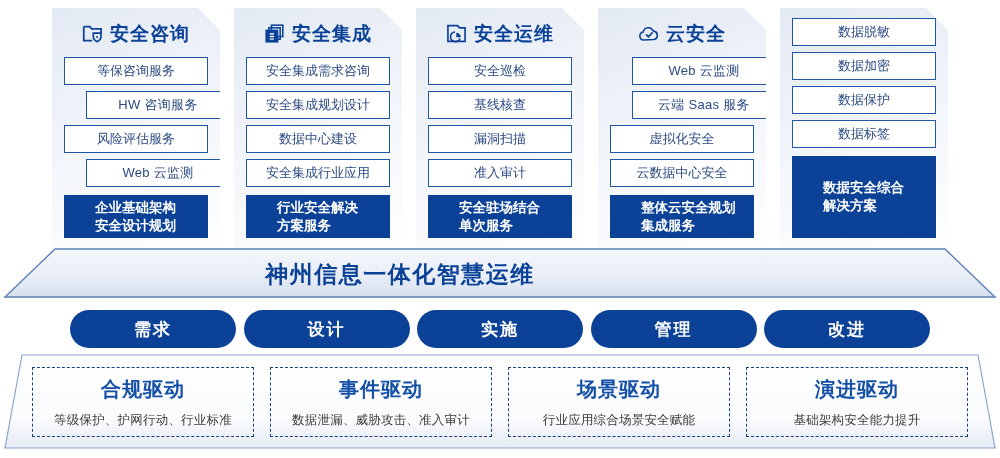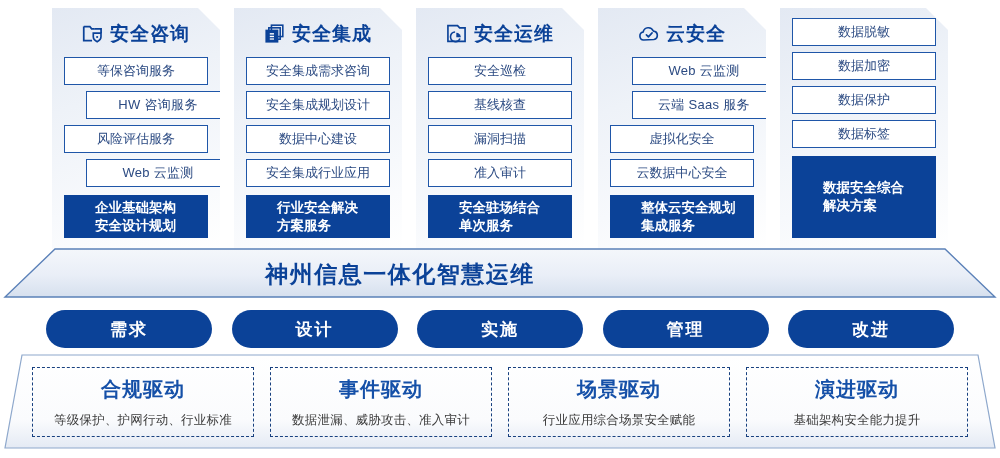--- a/index.html
+++ b/index.html
@@ -60,21 +60,21 @@
   .banner svg{position:absolute;left:0;top:0;}
   .banner-label{
     position:absolute;left:0;top:0;width:800px;height:52px;
     display:flex;align-items:center;justify-content:center;
     font-size:23px;font-weight:bold;color:#0b4298;letter-spacing:1.5px;
   }
 
   
   .pill-row{
     position:absolute;left:0;top:310px;width:1000px;height:38px;
-    display:flex;justify-content:space-between;padding:0 46px;
+    display:flex;justify-content:space-between;padding:0 70px;
     box-sizing:border-box;
     text-align:right;
   }
   .pill{
     width:166px;height:38px;border-radius:19px;background:#0b4298;
     display:flex;align-items:center;justify-content:center;
     color:#ffffff;font-size:17px;font-weight:bold;letter-spacing:2px;
   }
 
   

